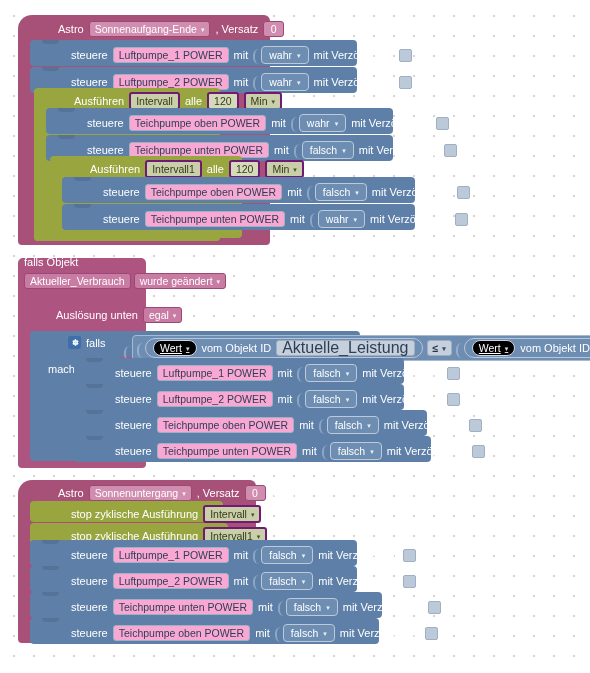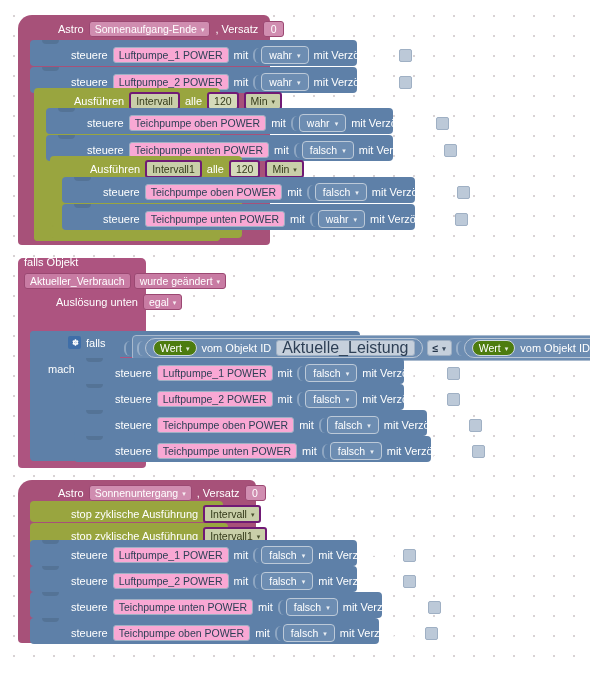--- a/index.html
+++ b/index.html
@@ -33,21 +33,21 @@
   .c-obj{background:#ad5480;}
   .c-ctrl{background:#5e80a8;}
   .caret{font-size:7px;opacity:.85;transform:translateY(1px);}
 
   
   .vfield{display:inline-flex;align-items:center;gap:4px;background:#f9a8d4;
           color:#2d3f55;border:1px solid #9fb0c4;border-radius:3px;
           padding:0px 5px;font-size:10.5px;line-height:14px;}
 
   
-  .socket{display:inline-flex;align-items:center;}
+  .socket{display:inline-flex;align-items:flex-end;}
   .socket::before{content:"";width:5px;height:15px;
      border-left:2px solid rgba(255,255,255,.30);
      border-radius:6px 0 0 6px;margin-right:1px;}
   .bool{display:inline-flex;align-items:center;gap:5px;background:#6d8db2;
         border:1px solid #bcc9d8;border-radius:4px;color:#ffffff;
         padding:1px 7px;font-size:10.5px;line-height:14px;}
 
   
   .vpill{display:inline-flex;align-items:center;gap:4px;background:#c9cfa9;
          border:2px solid #701a75;border-radius:3px;color:#343a1a;
@@ -73,23 +73,23 @@
         display:inline-flex;align-items:center;justify-content:center;}
   .gear svg{display:block;}
 
   
   .cmp{display:inline-flex;align-items:center;background:#6d8db2;
        border:1px solid #a9bace;border-radius:4px;padding:2px 4px;gap:4px;}
 
   .getval{display:inline-flex;align-items:center;gap:5px;background:#6d8db2;
           border:1px solid #b9c6d6;border-radius:10px;padding:1px 7px;
           color:#fff;font-size:10.5px;line-height:14px;}
-  .rpill{display:inline-flex;align-items:center;gap:4px;background:#4d7c0f;
+  .rpill{display:inline-flex;align-items:center;gap:4px;background:#000000;
          border:1px solid #cdd7e3;border-radius:9px;color:#ffffff;
-         padding:0 6px;font-size:10.5px;line-height:14px;}
+         padding:0 6px;font-size:10.5px;line-height:14px;text-decoration:underline;}
   .idpill{display:inline-flex;align-items:center;background:#c6d0dc;
           border:1px solid #9fb0c4;border-radius:3px;color:#2d3f55;
           padding:0 5px;font-size:16px;line-height:14px;}
 
   .opsel{display:inline-flex;align-items:center;gap:4px;background:#c6d0dc;
          border:1px solid #9fb0c4;border-radius:3px;color:#243449;
          padding:0 5px;font-size:10.5px;line-height:14px;font-weight:bold;}
 </style>
 </head>
 <body>
@@ -237,21 +237,21 @@
       <span class="lbl">mit Verzögerung</span>
       <span class="chk"></span>
     </div>
   </div>
 
   <div class="blk c-obj" style="left:18px;top:258px;width:128px;height:210px;border-radius:5px 5px 4px 4px;"></div>
 
   <div style="position:absolute;left:24px;top:256px;">
     <div class="lbl" style="margin-bottom:5px;">falls Objekt</div>
     <div class="opill" style="margin-bottom:5px;">Aktueller_Verbrauch</div>
-    <div class="opill" style="margin-bottom:5px;align-items:flex-end;">
+    <div class="opill" style="margin-bottom:18px;align-items:flex-end;">
       <span>wurde geändert</span>
       <span class="caret">▾</span>
     </div>
     <div class="row">
       <span class="lbl">Auslösung unten</span>
       <span class="opill">
         <span>egal</span>
         <span class="caret">▾</span>
       </span>
     </div>

